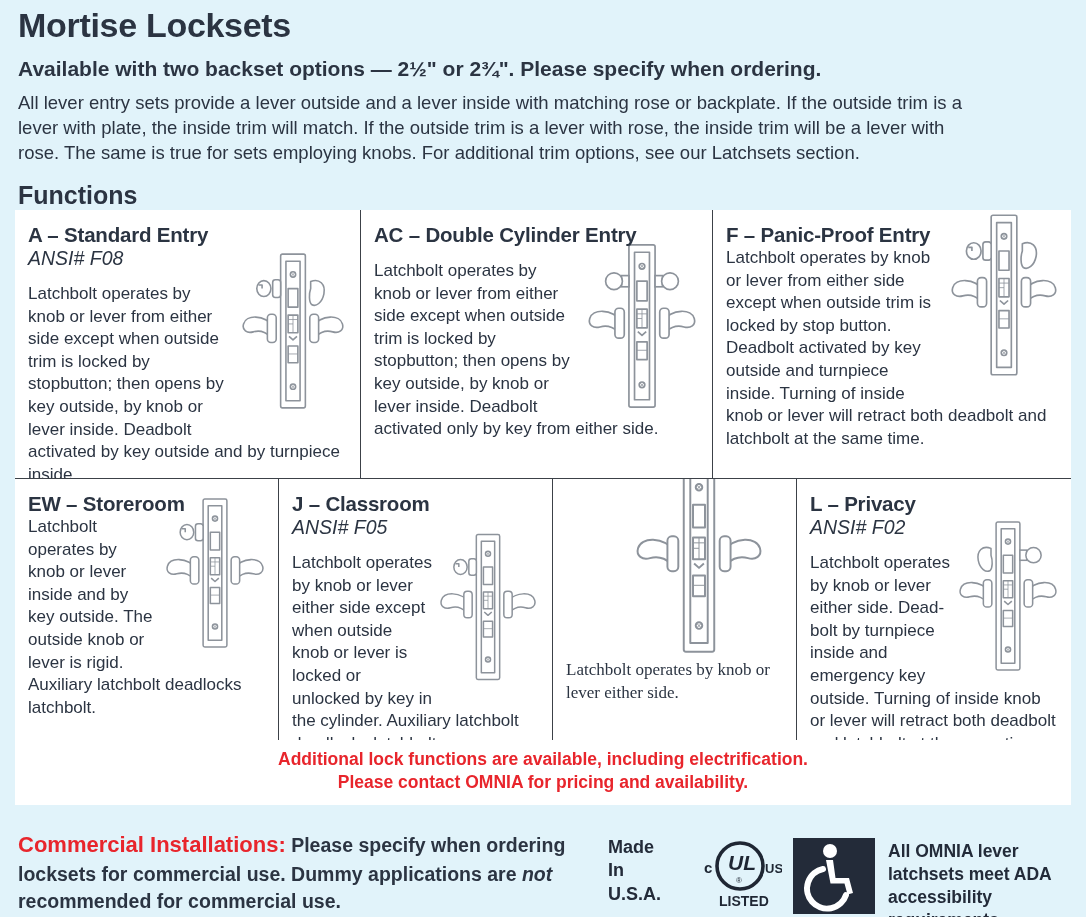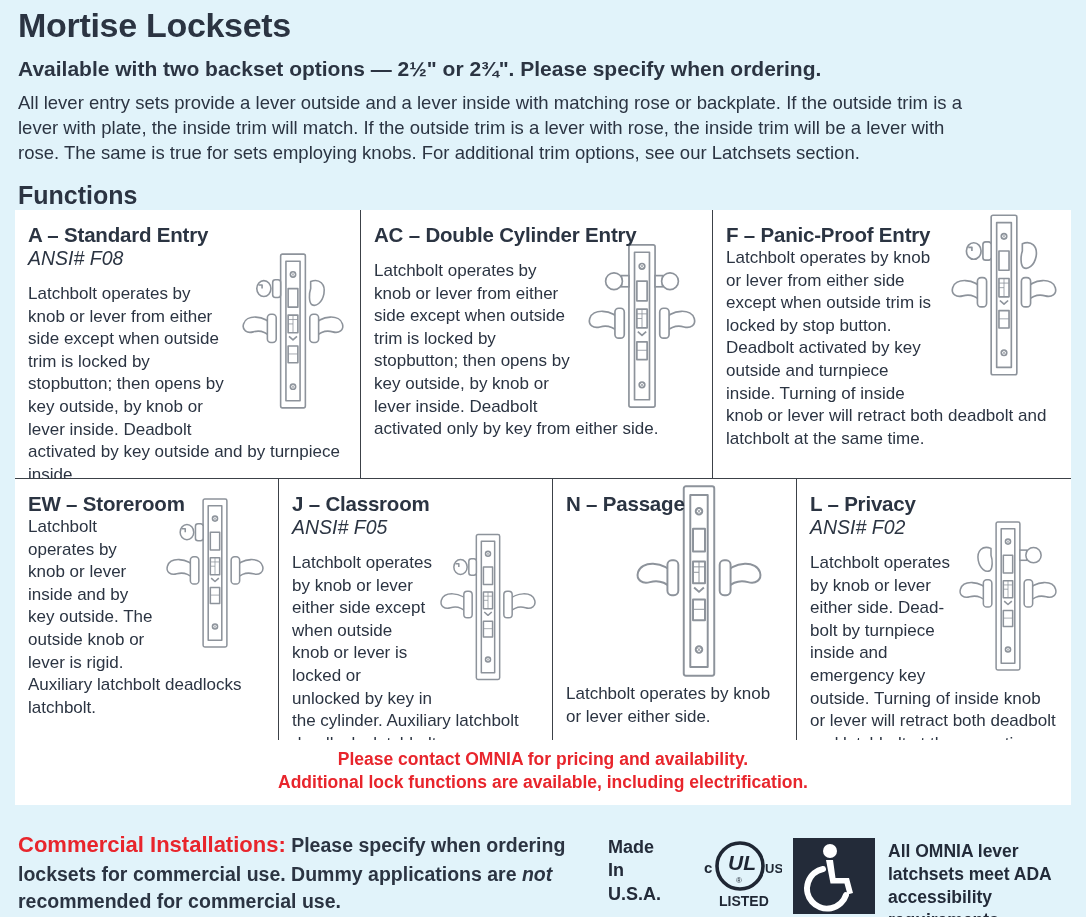--- a/index.html
+++ b/index.html
@@ -22,21 +22,21 @@
   .row { display:flex; }
   .row1 { height:268px; }
   .row2 { height:262px; border-top:1.5px solid #3C4148; }
   .card { padding:13px 14px 0 13px; overflow:hidden; }
   .card + .card { border-left:1.5px solid #3C4148; }
   .card-a  { width:345px; } .card-ac { width:352px; } .card-f  { width:359px; }
   .card-ew { width:263px; } .card-j  { width:274px; } .card-n  { width:244px; } .card-l { width:275px; }
   .card h3 { font-size:20.5px; font-weight:bold; margin:0; letter-spacing:-0.2px; }
   .ansi { font-size:19.5px; font-style:italic; margin:0 0 13px 0; }
   .desc { font-size:17px; line-height:1.33; margin:0; }
-  .card-n .desc { margin-top:38px; }
+  .card-n .desc { margin-top:38px;font-family:Liberation Serif, serif; }
 
   .illus { float:right; }
   .card-a  .illus { width:106px; height:172px; margin:-38px 0 4px 8px; }
   .card-ac .illus { width:112px; height:172px; margin:-20px 0 4px 8px; }
   .card-f  .illus { width:110px; height:172px; margin:-38px -2px 4px 8px; }
   .card-ew .illus { width:102px; height:178px; margin:-32px -2px 4px 6px; }
   .card-j  .illus { width:100px; height:178px; margin:-34px 0 4px 6px; }
   .card-n  .illus { width:138px; height:196px; margin:-46px 14px 4px 6px; }
   .card-l  .illus { width:102px; height:172px; margin:-42px -2px 4px 6px; }
 
@@ -155,41 +155,40 @@
     <div class="card card-j">
       <h3>J – Classroom</h3>
       <p class="ansi">ANSI# F05</p>
       <svg class="illus" viewBox="0 0 120 180">
           <use href="#lock-core"></use>
           <use href="#key-left"></use>
         </svg>
       <p class="desc">Latchbolt operates by knob or lever either side except when outside knob or lever is locked or unlocked by key in the cylinder. Auxiliary latchbolt deadlocks latchbolt.</p>
     </div>
     <div class="card card-n">
-      <h3>N – Passage</h3>
       <p class="ansi"></p>
       <svg class="illus" viewBox="0 0 120 180">
           <use href="#lock-core"></use>
         </svg>
       <p class="desc">Latchbolt operates by knob or lever either side.</p>
     </div>
     <div class="card card-l">
       <h3>L – Privacy</h3>
       <p class="ansi">ANSI# F02</p>
       <svg class="illus" viewBox="0 0 120 180">
           <use href="#lock-core"></use>
           <use href="#thumb-left"></use>
           <use href="#knob-right"></use>
         </svg>
       <p class="desc">Latchbolt operates by knob or lever either side. Dead-bolt by turnpiece inside and emergency key outside. Turning of inside knob or lever will retract both deadbolt and latchbolt at the same time.</p>
     </div>
   </div>
   <div class="panel-note">
+    <div>Additional lock functions are available, including electrification.</div>
     <div>Please contact OMNIA for pricing and availability.</div>
-    <div>Additional lock functions are available, including electrification.</div>
   </div>
 </div>
 
 <div class="commercial"><span class="label">Commercial Installations:</span><span> Please specify when ordering locksets for commercial use. Dummy applications are </span><span class="it">not</span><span> recommended for commercial use.</span></div>
 
 <div class="made-in">
   <div>Made</div>
   <div>In</div>
   <div>U.S.A.</div>
 </div>

